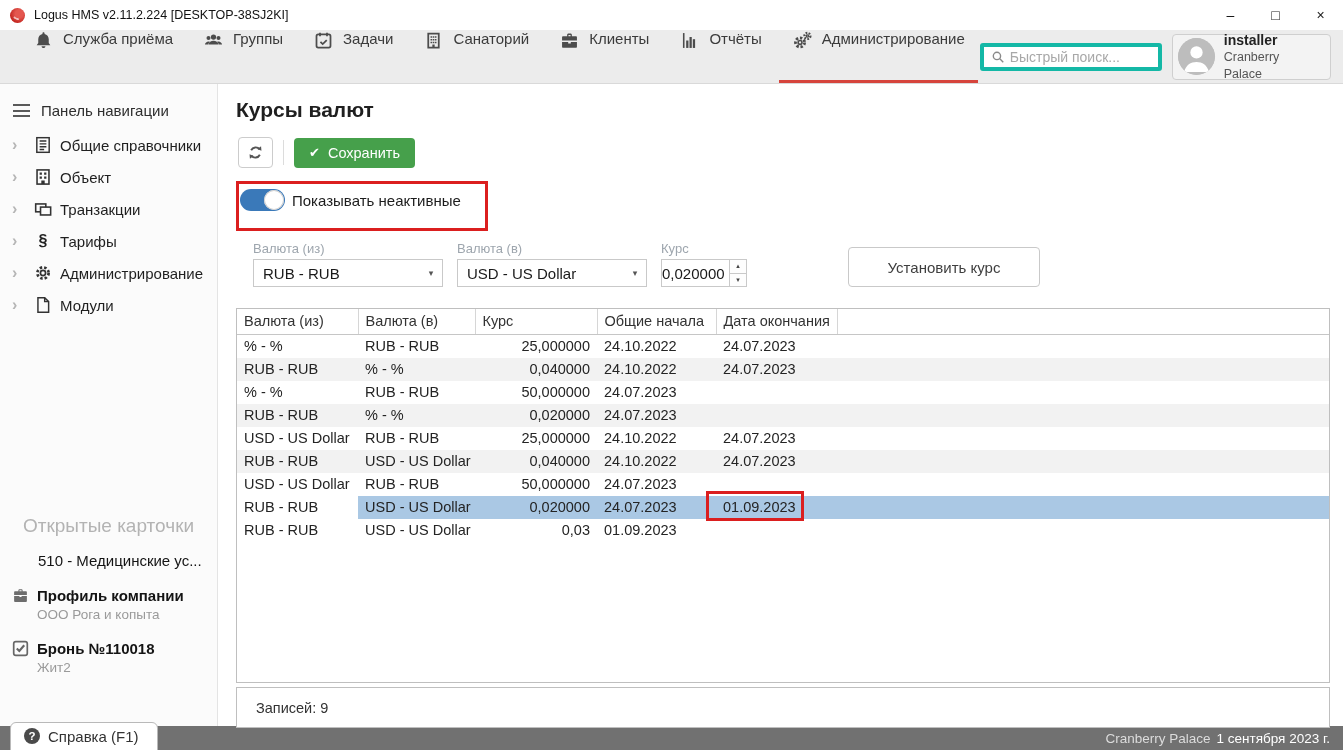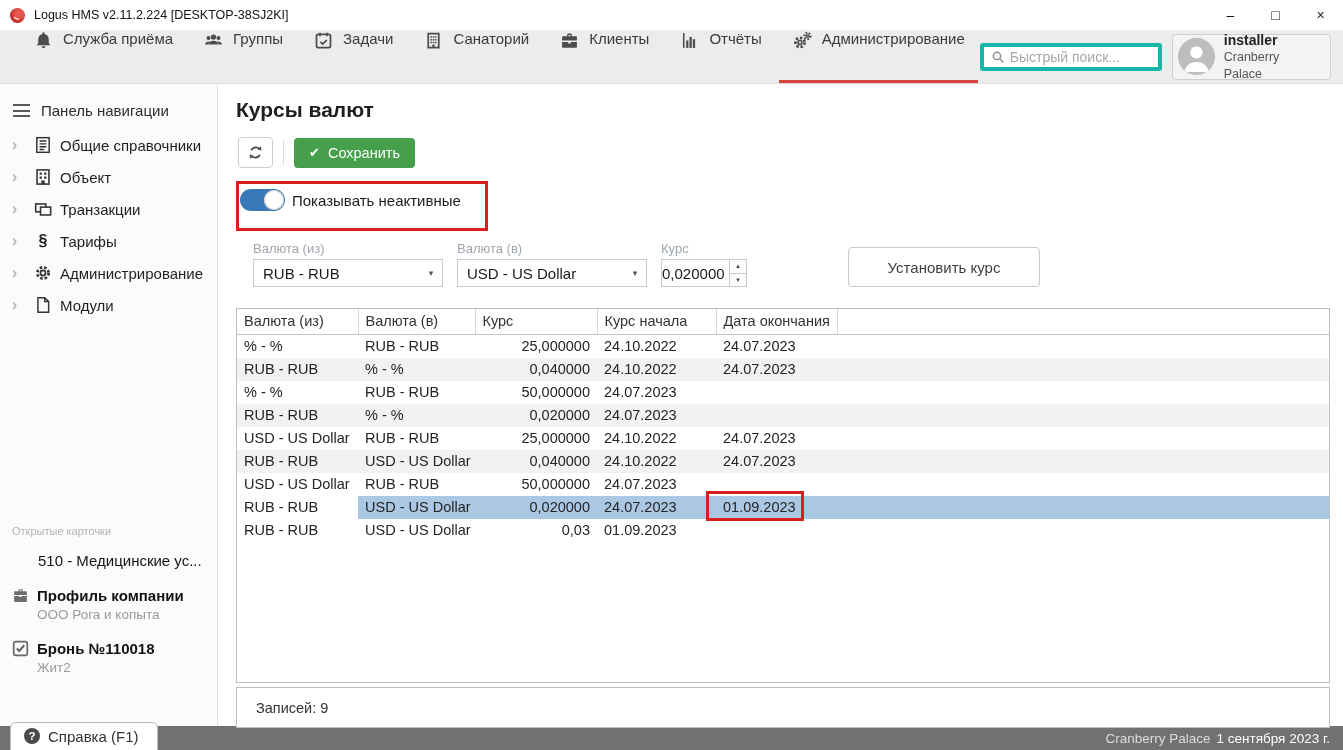--- a/index.html
+++ b/index.html
@@ -47,21 +47,21 @@
   .side-header { display:flex; align-items:center; gap:11px; padding:8px 8px 10px 13px; color:#2e2e2e; }
   .hamburger { width:17px; height:13px; border-top:2px solid #5a5a5a; border-bottom:2px solid #5a5a5a; position:relative; }
   .hamburger::after { content:""; position:absolute; left:0; right:0; top:50%; margin-top:-1px; height:2px; background:#5a5a5a; }
   .side-item { display:flex; align-items:center; gap:5px; padding:7px 6px 7px 12px; color:#1f1f1f; cursor:default; }
   .chev { color:#b5b5b5; font-size:16px; font-weight:bold; width:17px; line-height:1; }
   .side-ico { width:18px; height:18px; margin-right:3px; display:inline-flex; align-items:center; justify-content:center; color:#333; }
   .side-ico svg { width:100%; height:100%; }
   .side-ico.glyph { font-size:16px; font-weight:bold; color:#222; }
 
   .side-bottom { margin-top:auto; padding-bottom:36px; }
-  .cards-title { color:#b3b3b3; font-size:11px; padding:6px 12px 12px; }
+  .cards-title { color:#b3b3b3; font-size:19px; padding:6px 12px 12px;text-align:center; }
   .card { padding:3px 6px 3px 12px; margin-bottom:12px; cursor:default; }
   .card.plain { padding-left:38px; }
   .card-head { display:flex; align-items:flex-end; gap:8px; }
   .card-ico { width:17px; height:17px; color:#6d6d6d; display:inline-flex; }
   .card-ico svg { width:100%; height:100%; }
   .card-title { font-size:15px; font-weight:bold; color:#141414; white-space:nowrap; overflow:hidden; }
   .card.plain .card-title { font-weight:normal; }
   .card-sub { font-size:13.5px; color:#9a9a9a; padding-left:25px; margin-top:3px; }
 
   .help-btn { position:absolute; left:10px; bottom:-6px; z-index:6; height:34px; background:#fff;
@@ -405,21 +405,21 @@
                 <col style="width:122px">
                 <col style="width:119px">
                 <col style="width:121px">
                 <col>
               </colgroup>
             <thead>
               <tr>
                 <th>Валюта (из)</th>
                 <th>Валюта (в)</th>
                 <th>Курс</th>
-                <th>Курс начала</th>
+                <th>Общие начала</th>
                 <th>Дата окончания</th>
                 <th></th>
               </tr>
             </thead>
             <tbody>
               <tr>
                 <td>% - %</td>
                   <td>RUB - RUB</td>
                   <td class="num">25,000000</td>
                   <td>24.10.2022</td>

